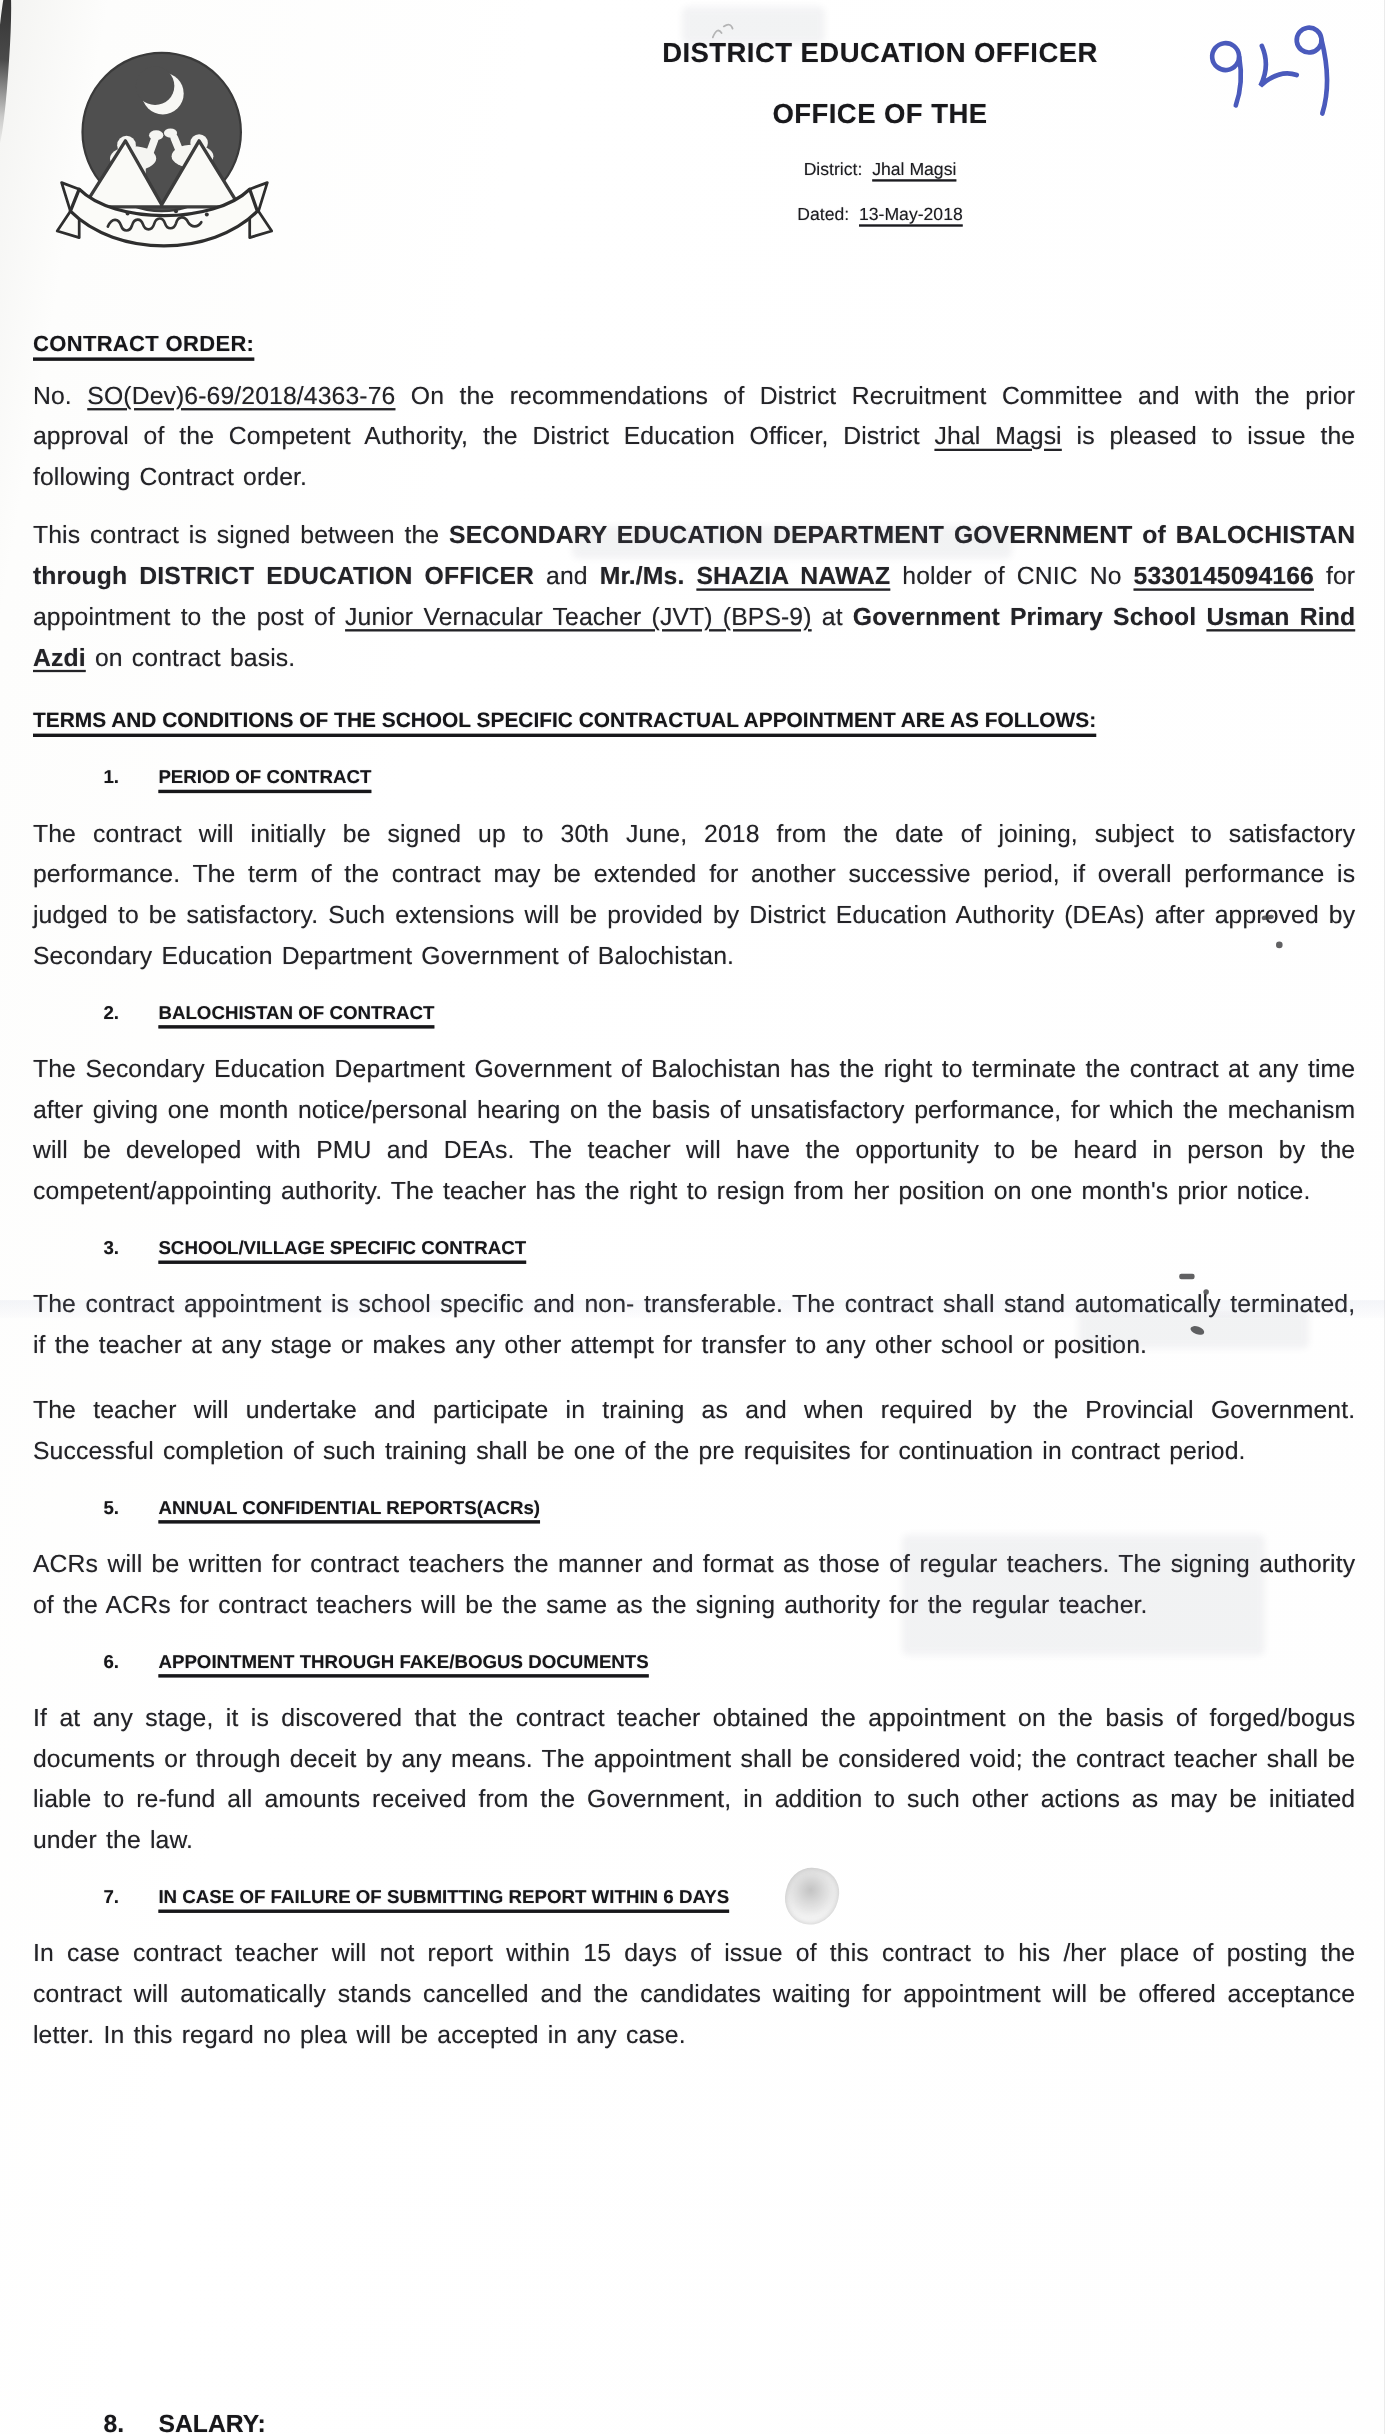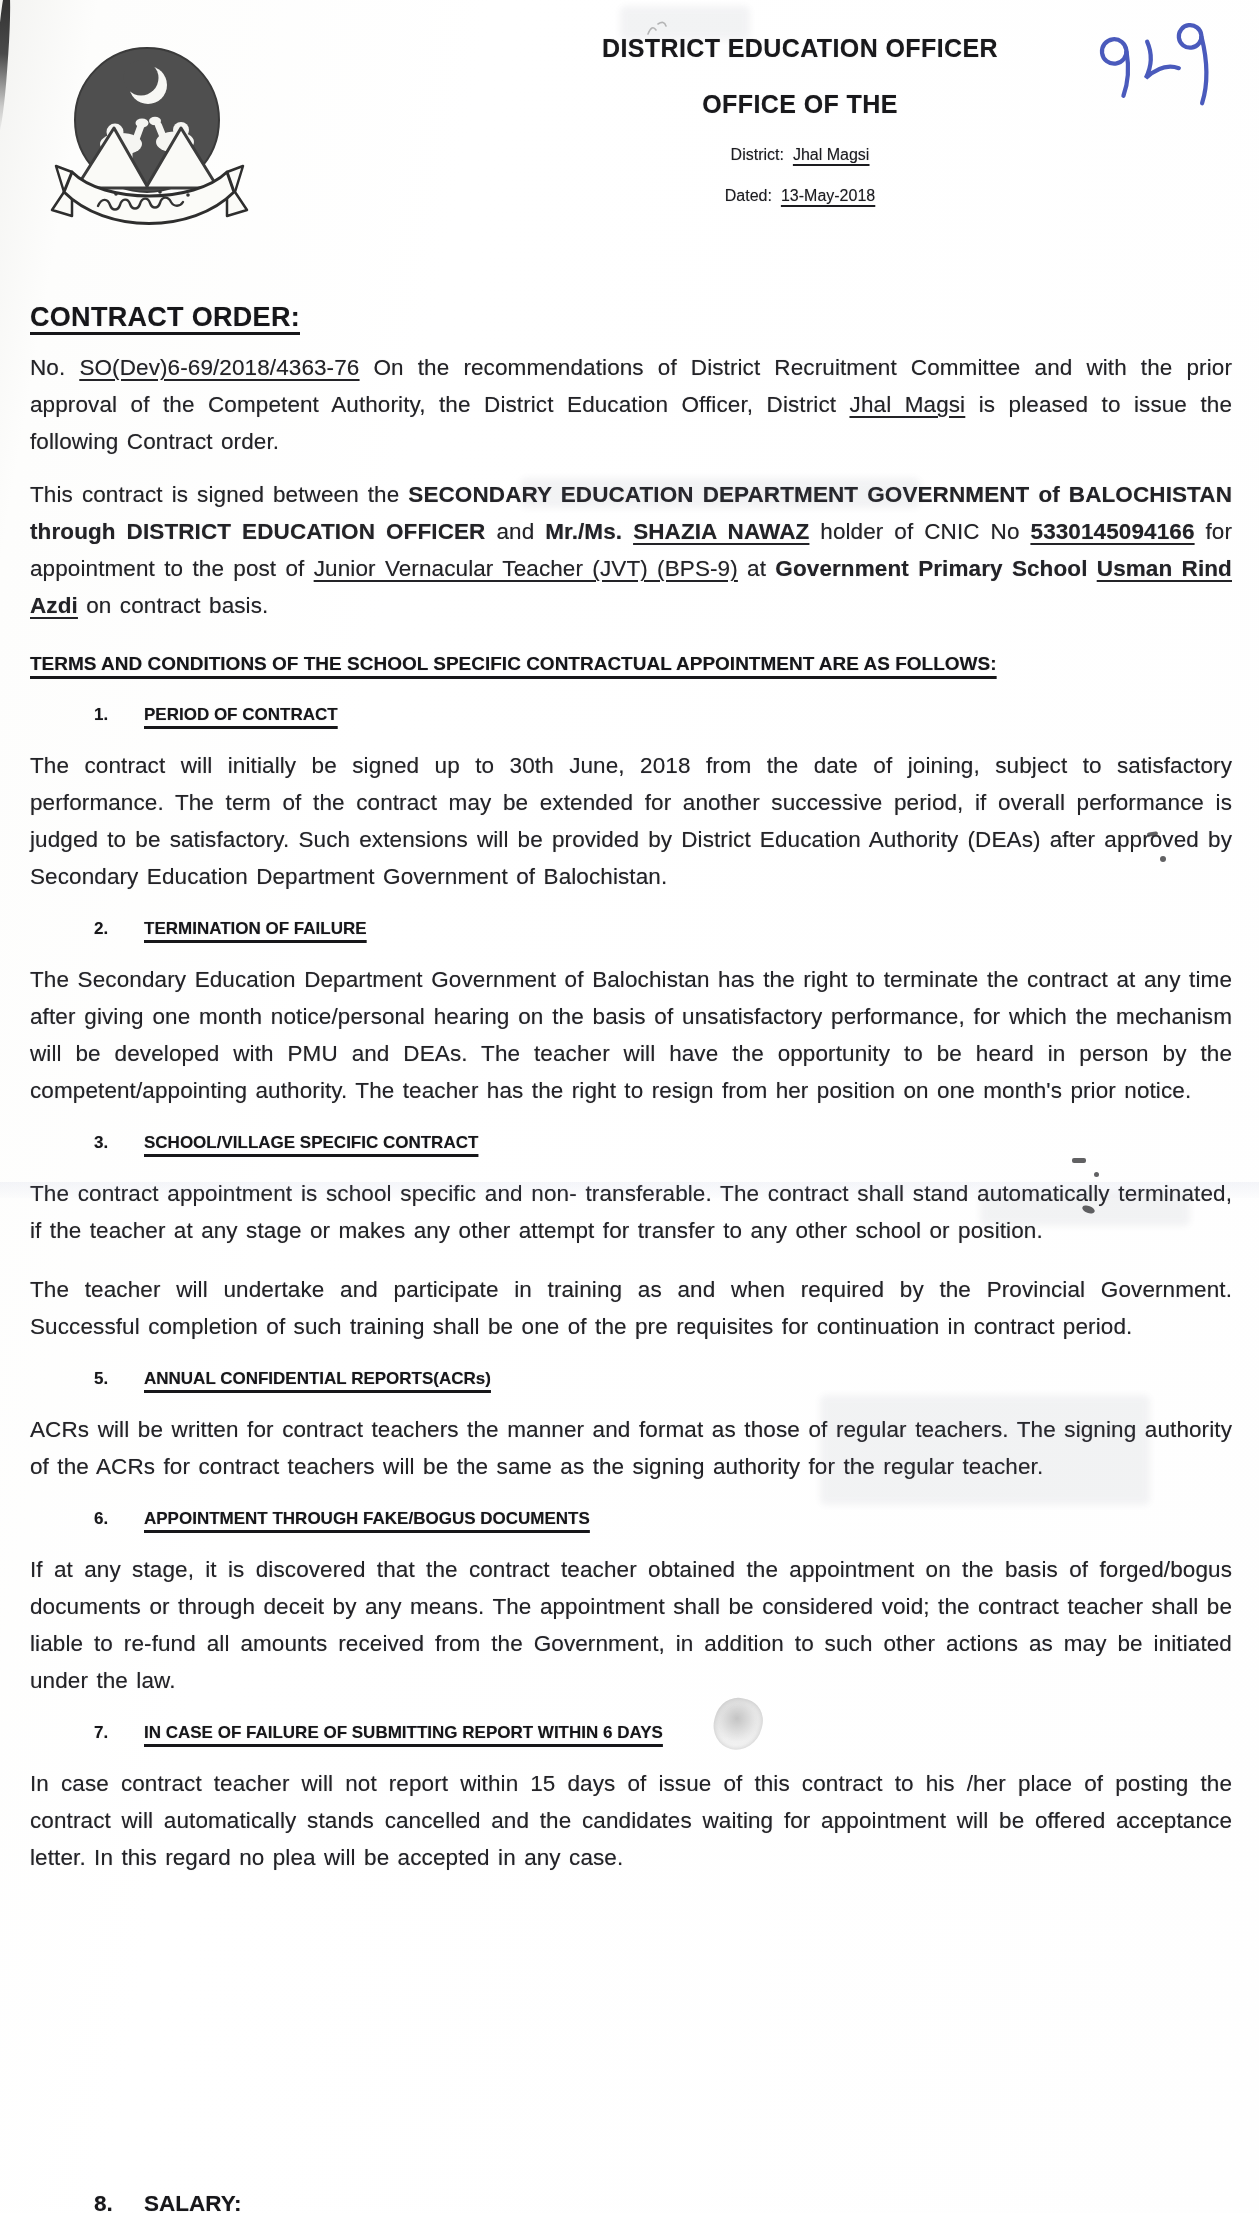--- a/index.html
+++ b/index.html
@@ -31,21 +31,21 @@
   .emblem{position:absolute; left:42px; top:40px; width:215px; height:202px;}
   .header-text{position:absolute; left:340px; top:34px; width:920px; text-align:center;}
   .ht1{font-size:25px; font-weight:bold; letter-spacing:.4px; color:#19191c; margin-bottom:27px;}
   .ht2{font-size:16px; font-weight:normal; color:#1c1c20; margin-bottom:23px;}
   .ht2 .lbl{margin-right:9px;}
   .handwriting{position:absolute; right:22px; top:16px; width:160px; height:104px;}
 
   
   .u{text-decoration:underline; text-decoration-thickness:2px; text-underline-offset:4px;}
   .b{font-weight:bold;}
-  .main-heading{font-size:27px; font-weight:bold; color:#17171a; letter-spacing:.3px;
+  .main-heading{font-size:20px; font-weight:bold; color:#17171a; letter-spacing:.3px;
     margin:40px 0 0 0; display:block;}
   .main-heading span, .terms-heading, .sec-title{
     text-decoration:underline; text-decoration-thickness:2.5px; text-underline-offset:6px;}
   .body-p{font-size:22.5px; line-height:37px; text-align:justify; margin:16px 0 0 0;
     word-spacing:2px; letter-spacing:.1px; color:#232327;}
   .terms-heading{font-size:19px; font-weight:bold; color:#17171a; line-height:35px;
     margin:22px 0 0 0; max-width:1060px;}
   .section{margin:0;}
   .sec-head{margin:24px 0 0 64px; font-size:17px; font-weight:bold; color:#17171a;}
   .sec-num{display:inline-block; width:50px;}
@@ -145,21 +145,21 @@
     <p class="body-p"><span>This contract is signed between the </span><span class="b">SECONDARY EDUCATION DEPARTMENT GOVERNMENT of BALOCHISTAN through DISTRICT EDUCATION OFFICER</span><span> and </span><span class="b">Mr./Ms. </span><span class="b u">SHAZIA NAWAZ</span><span> holder of CNIC No </span><span class="b u">5330145094166</span><span> for appointment to the post of </span><span class="u">Junior Vernacular Teacher (JVT) (BPS-9)</span><span> at </span><span class="b">Government Primary School </span><span class="b u">Usman Rind Azdi</span><span> on contract basis.</span></p>
 
     <div class="terms-heading">TERMS AND CONDITIONS OF THE SCHOOL SPECIFIC CONTRACTUAL APPOINTMENT ARE AS FOLLOWS:</div>
 
     <div class="section">
       <div class="sec-head"><span class="sec-num">1.</span><span class="sec-title">PERIOD OF CONTRACT</span></div>
       <p class="body-p sec-body">The contract will initially be signed up to 30th June, 2018 from the date of joining, subject to satisfactory performance. The term of the contract may be extended for another successive period, if overall performance is judged to be satisfactory. Such extensions will be provided by District Education Authority (DEAs) after approved by Secondary Education Department Government of Balochistan.</p>
     </div>
 
     <div class="section">
-      <div class="sec-head"><span class="sec-num">2.</span><span class="sec-title">TERMINATION OF FAILURE</span></div>
+      <div class="sec-head"><span class="sec-num">2.</span><span class="sec-title">BALOCHISTAN OF CONTRACT</span></div>
       <p class="body-p sec-body">The Secondary Education Department Government of Balochistan has the right to terminate the contract at any time after giving one month notice/personal hearing on the basis of unsatisfactory performance, for which the mechanism will be developed with PMU and DEAs.  The teacher will have the opportunity to be heard in person by the competent/appointing authority. The teacher has the right to resign from her position on one month's prior notice.</p>
     </div>
 
     <div class="section">
       <div class="sec-head"><span class="sec-num">3.</span><span class="sec-title">SCHOOL/VILLAGE SPECIFIC CONTRACT</span></div>
       <p class="body-p sec-body">The contract appointment is school specific and non- transferable. The contract shall stand automatically terminated, if the teacher at any stage or makes any other attempt for transfer to any other school or position.</p>
     </div>
 
     <div class="section">
       <p class="body-p sec-body">The teacher will undertake and participate in training as and when required by the Provincial Government. Successful completion of such training shall be one of the pre requisites for continuation in contract period.</p>

